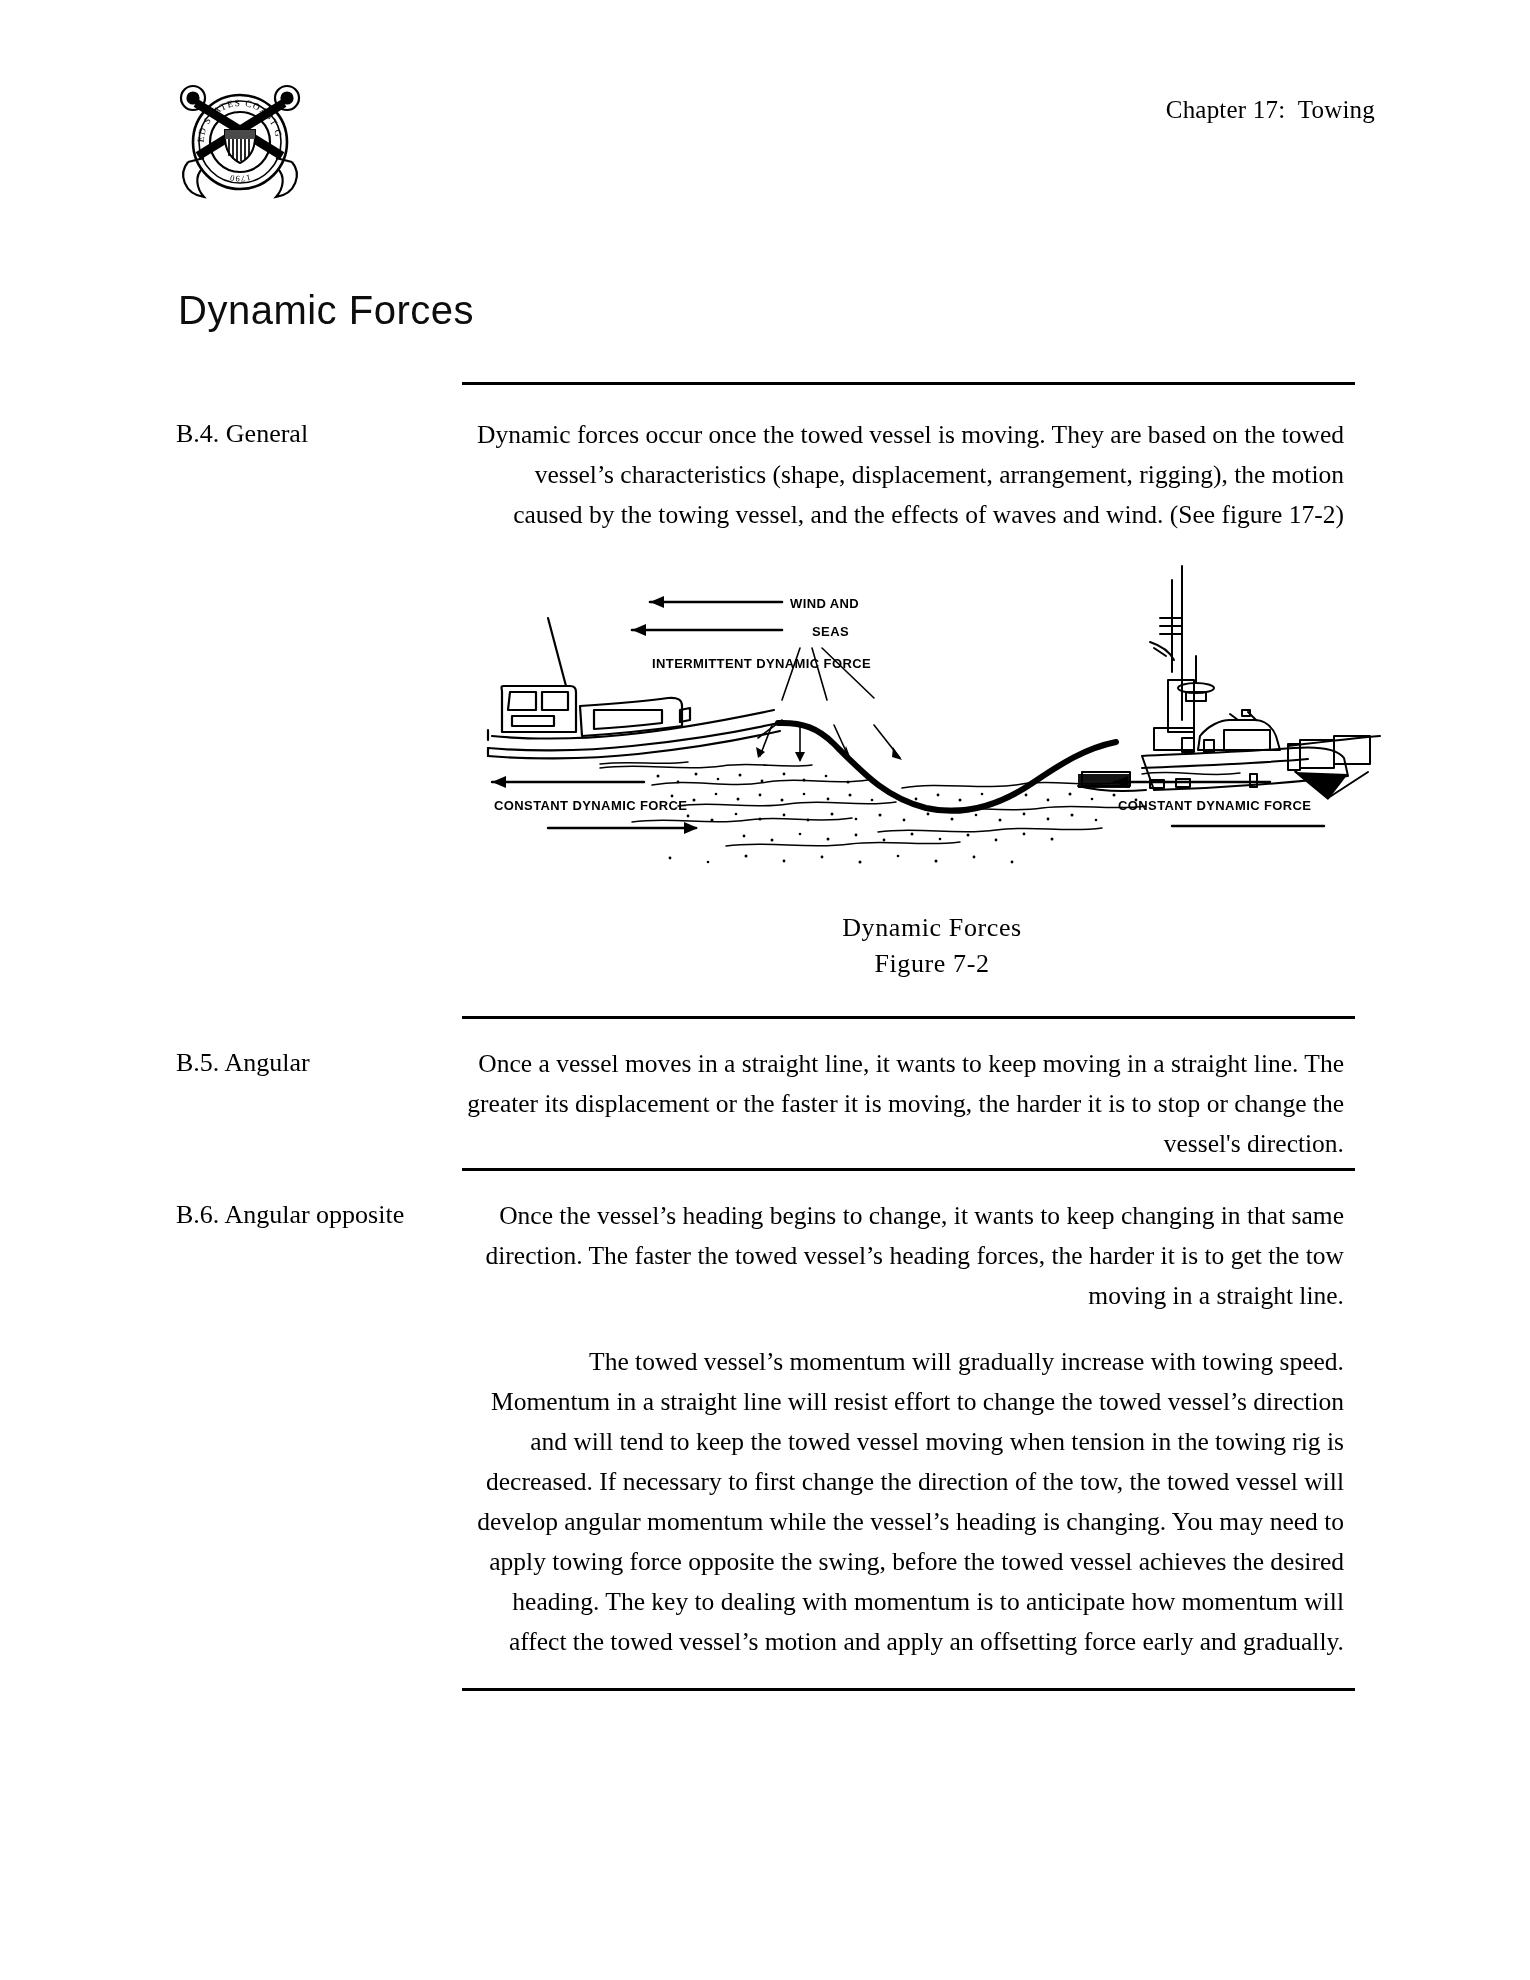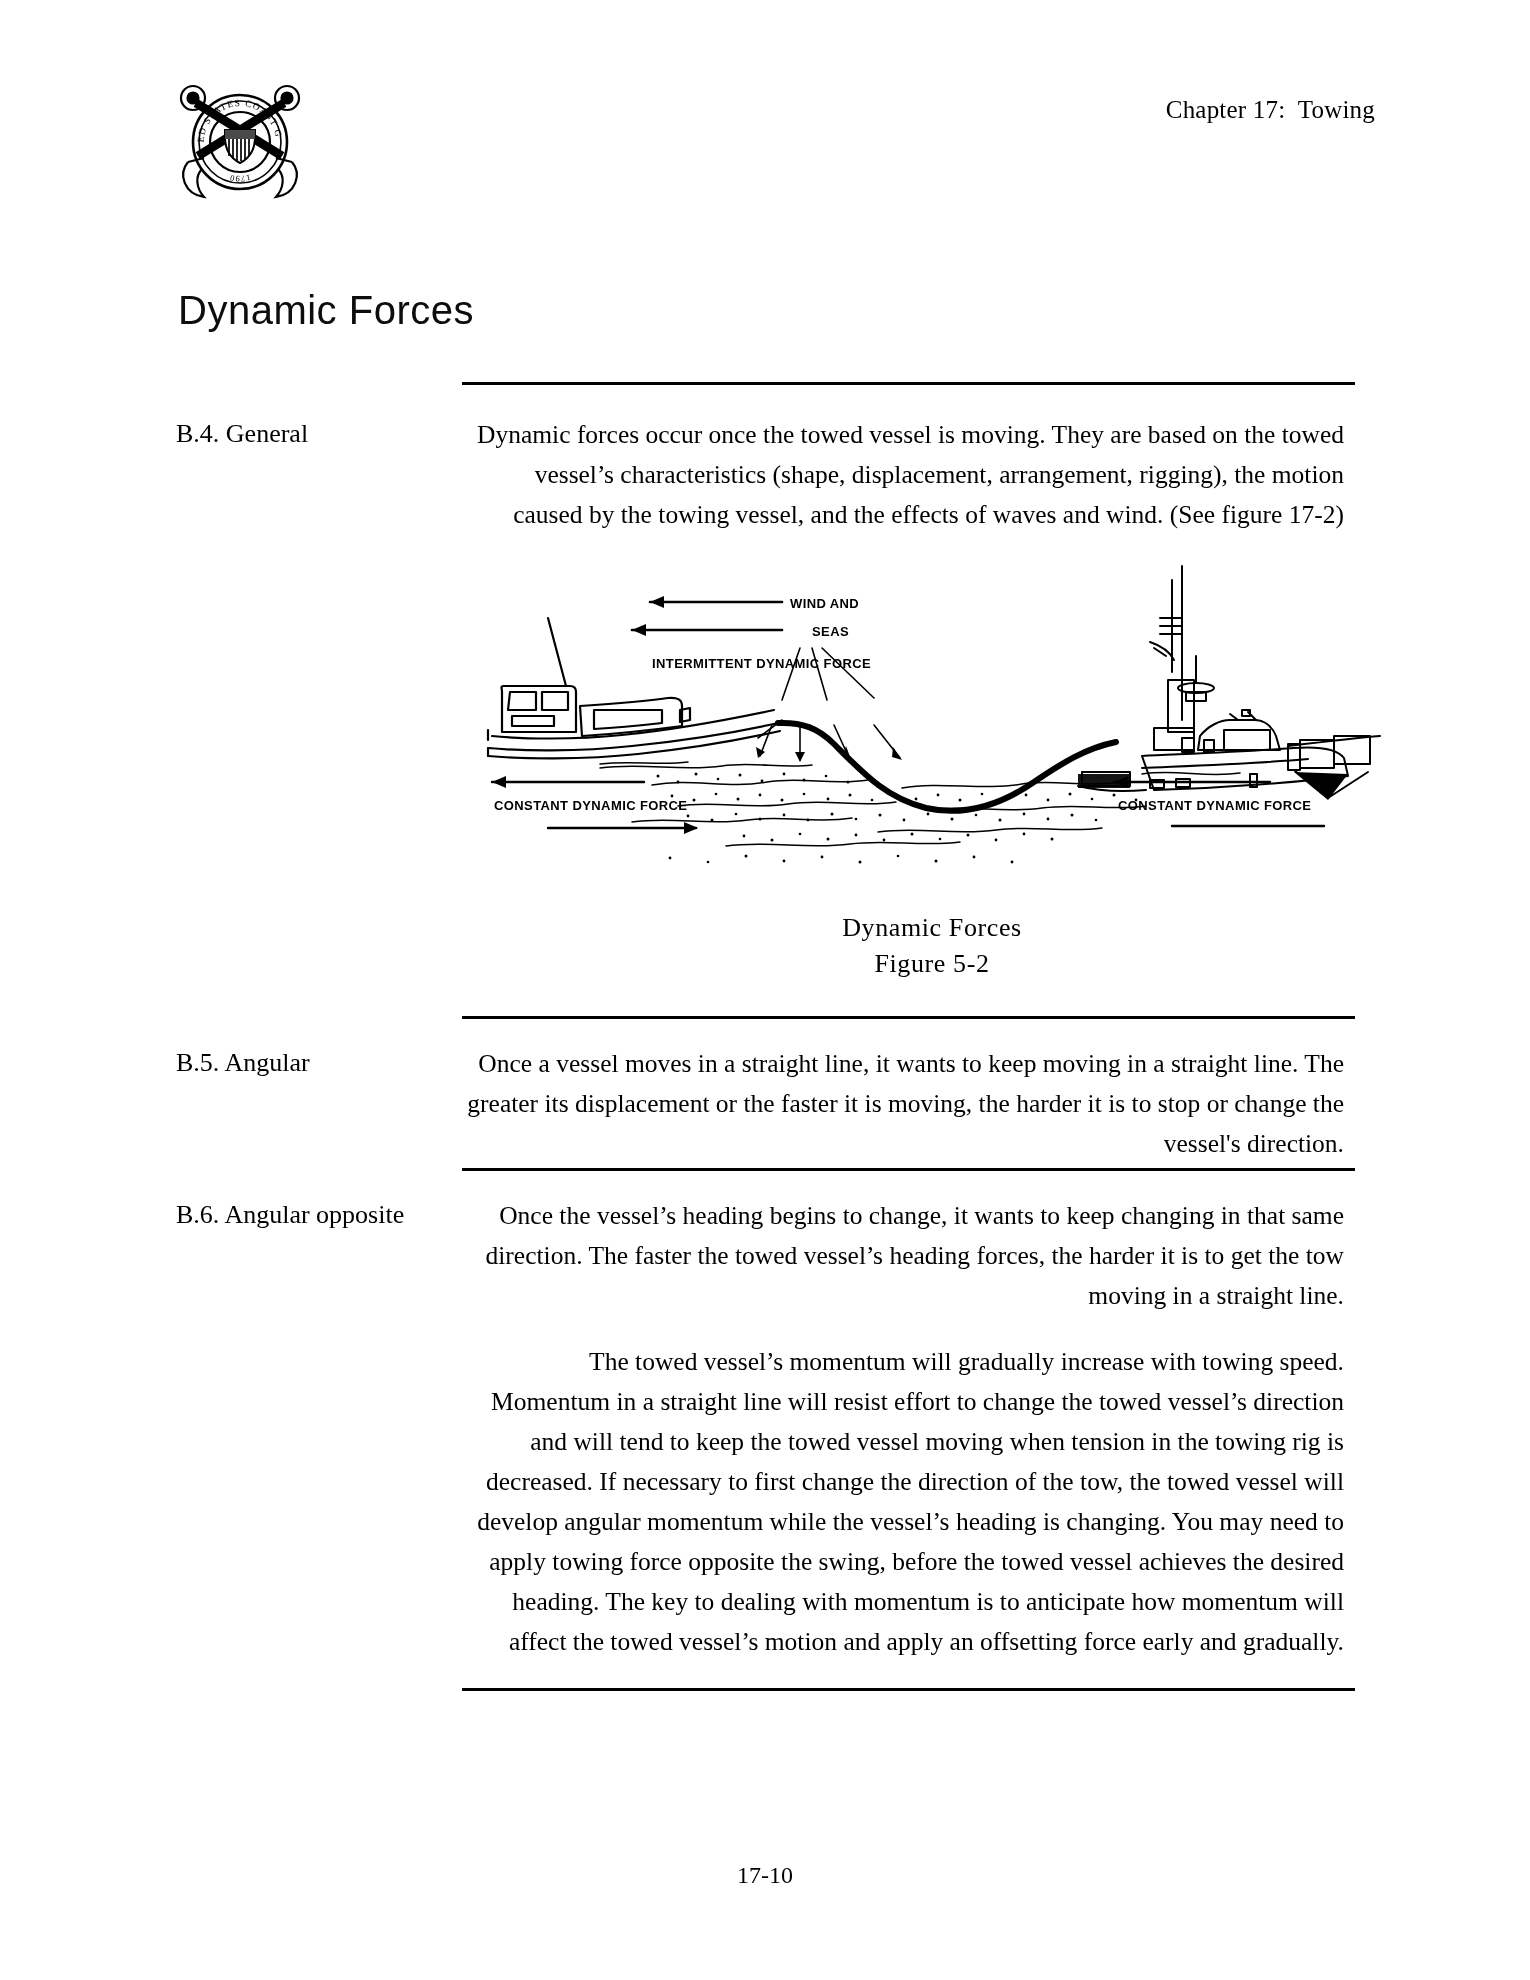--- a/index.html
+++ b/index.html
@@ -424,34 +424,33 @@
         <text class="fig-label" x="308" y="48">WIND AND</text>
         <text class="fig-label" x="330" y="76">SEAS</text>
         <text class="fig-label" x="170" y="108">INTERMITTENT DYNAMIC FORCE</text>
         <text class="fig-label" x="12" y="250">CONSTANT DYNAMIC FORCE</text>
         <text class="fig-label" x="636" y="250">CONSTANT DYNAMIC FORCE</text>
       </svg>
     </div>
 
     <div class="figure-caption">
       <span class="cap-line">Dynamic Forces</span>
-      <span class="cap-line">Figure 5-2</span>
+      <span class="cap-line">Figure 7-2</span>
     </div>
   </div>
 
   <div class="row" id="row-b5">
     <div class="label">B.5.  Angular</div>
     <div class="body">
       <p>Once a vessel moves in a straight line, it wants to keep moving in a straight line. The greater its displacement or the faster it is moving, the harder it is to stop or change the vessel's direction.</p>
     </div>
   </div>
 
   <div class="row" id="row-b6">
     <div class="label">B.6.  Angular opposite</div>
     <div class="body">
       <p>Once the vessel’s heading begins to change, it wants to keep changing in that same direction. The faster the towed vessel’s heading forces, the harder it is to get the tow moving in a straight line.</p>
       <p>The towed vessel’s momentum will gradually increase with towing speed. Momentum in a straight line will resist effort to change the towed vessel’s direction and will tend to keep the towed vessel moving when tension in the towing rig is decreased. If necessary to first change the direction of the tow, the towed vessel will develop angular momentum while the vessel’s heading is changing. You may need to apply towing force opposite the swing, before the towed vessel achieves the desired heading. The key to dealing with momentum is to anticipate how momentum will affect the towed vessel’s motion and apply an offsetting force early and gradually.</p>
     </div>
   </div>
 
-  <div class="footer">17-10</div>
 
 </div>
 
 </body></html>

